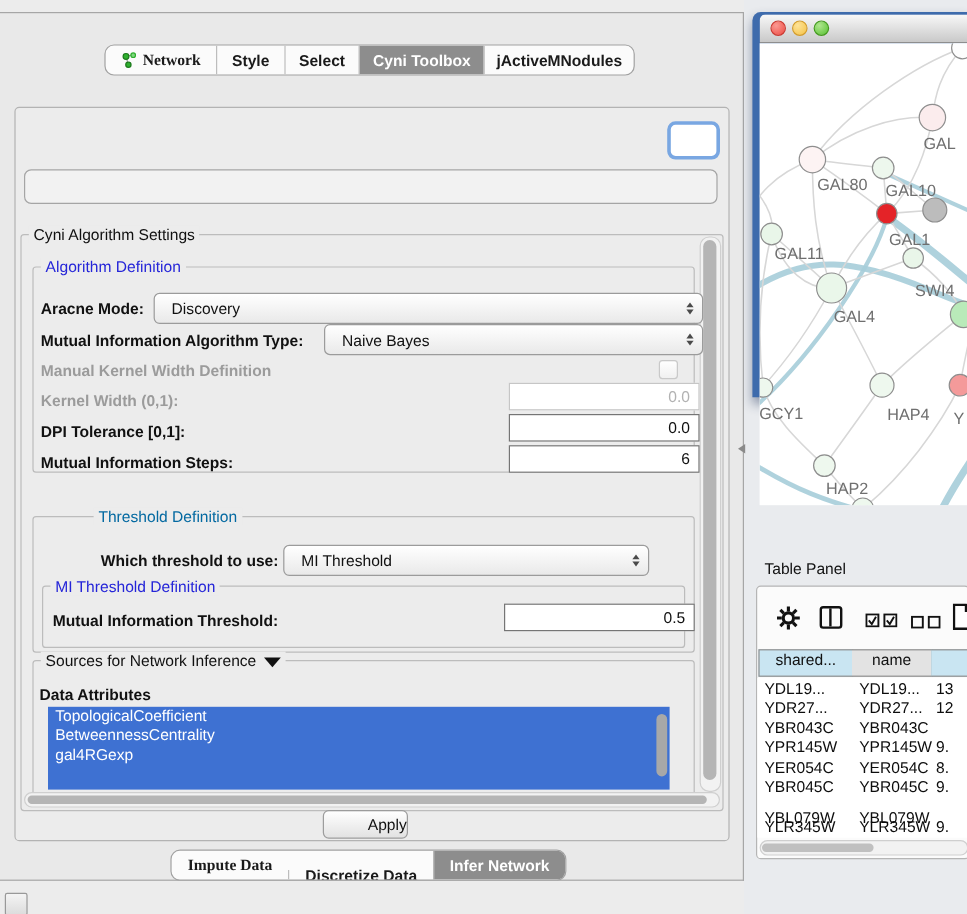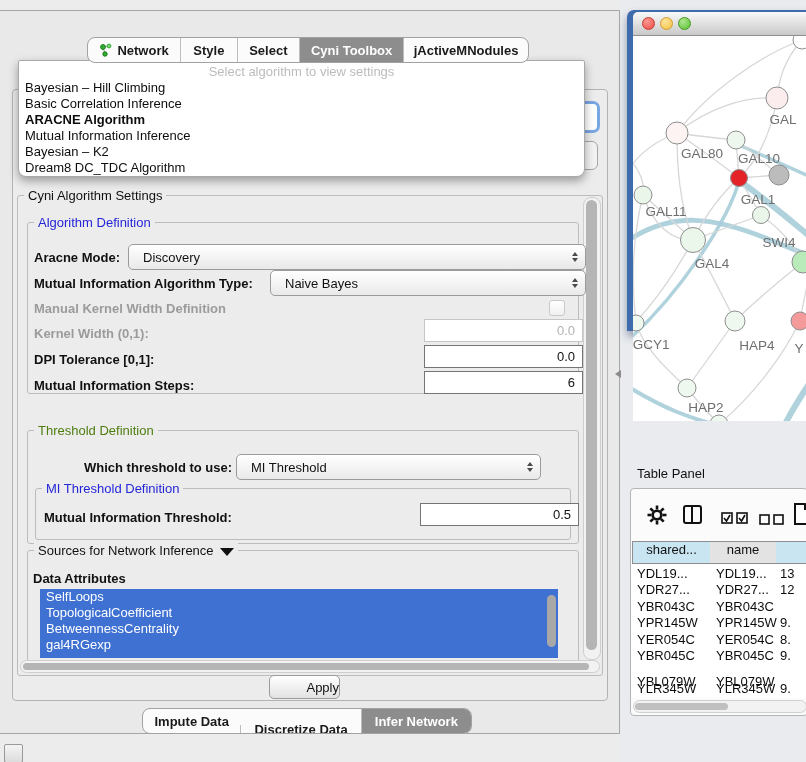--- a/index.html
+++ b/index.html
@@ -15,37 +15,37 @@
             border-bottom:1px solid #9b9b9b;}
   .titlebar .t{position:absolute;left:8px;top:3px;font-size:13px;color:#1b1b1b;}
   .float-btn{position:absolute;right:24px;top:6px;width:8px;height:8px;
              border:2px solid #222;}
   .close-btn{position:absolute;right:6px;top:2px;font-size:13px;font-weight:bold;color:#111;}
   
   .tabbar{height:24px;display:flex;border:1px solid #a2a2a2;border-radius:8px;
           overflow:hidden;background:#fbfbfb;z-index:45;}
   .tabseg{display:flex;align-items:center;justify-content:center;gap:5px;
           font-size:13px;font-weight:bold;color:#1a1a1a;border-left:1px solid #bdbdbd;}
-  .tabseg:first-child{border-left:none;}
+  .tabseg:first-child{border-left:none;font-family:Liberation Serif, serif;}
   .tabseg.sel{background:#8d8d8d;color:#fff;}
   
   .popup{left:18px;top:49px;width:565px;height:115px;background:#fff;
          border:1px solid #a9a9a9;border-radius:2px 2px 8px 8px;
          box-shadow:0 4px 10px rgba(0,0,0,.35);z-index:40;}
   .popup .prompt{position:absolute;left:0;top:3px;width:100%;text-align:center;
                  font-size:13px;color:#bcbcbc;}
   .popup .item{position:absolute;left:6px;font-size:13px;color:#0d0d0d;height:16px;line-height:16px;}
   .popup .item.bold{font-weight:bold;}
   
   .content{left:12px;top:78px;width:594px;height:610px;background:#ececec;
            border:1px solid #b3b3b3;border-radius:4px;}
   .group{position:absolute;border:1px solid #bcbcbc;border-radius:3px;}
   .gtitle{position:absolute;font-size:13px;background:#ececec;padding:0 4px;color:#111;z-index:5;}
   .gtitle.blue{color:#2525d8;}
-  .gtitle.green{color:#4d7c0f;}
+  .gtitle.green{color:#0369a1;margin-left:44px;}
   .blabel{position:absolute;font-size:13px;font-weight:bold;color:#111;white-space:nowrap;}
   .blabel.dis{color:#9b9b9b;}
   .combo{position:absolute;border:1px solid #9b9b9b;border-radius:5px;
          background:linear-gradient(#ffffff,#e9e9e9);box-shadow:inset 0 1px 0 #fff;
          font-size:13px;color:#111;display:flex;align-items:center;padding-left:14px;}
   .spin{position:absolute;right:7px;top:50%;transform:translateY(-50%);
         display:flex;flex-direction:column;gap:2px;}
   .tri-up{width:0;height:0;border-left:3.5px solid transparent;border-right:3.5px solid transparent;
           border-bottom:4.5px solid #4a4a4a;}
   .tri-dn{width:0;height:0;border-left:3.5px solid transparent;border-right:3.5px solid transparent;
@@ -120,29 +120,20 @@
     <div class="tabseg" style="width:125px;">
         <span>jActiveMNodules</span>
       </div>
   </div>
 
   <div class="abs content"></div>
 
   <div class="abs" style="left:556px;top:90px;width:38px;height:26px;border:3px solid #79a7e2;border-radius:7px;background:#fff;z-index:10;"></div>
   <div class="abs" style="left:20px;top:130px;width:576px;height:27px;border:1px solid #a5a5a5;border-radius:6px;background:#f2f2f2;z-index:10;"></div>
 
-  <div class="abs popup">
-    <div class="prompt">Select algorithm to view settings</div>
-    <div class="item" style="top:19px;">Bayesian – Hill Climbing</div>
-    <div class="item" style="top:35px;">Basic Correlation Inference</div>
-    <div class="item bold" style="top:51px;">ARACNE Algorithm</div>
-    <div class="item" style="top:67px;">Mutual Information Inference</div>
-    <div class="item" style="top:83px;">Bayesian – K2</div>
-    <div class="item" style="top:99px;">Dream8 DC_TDC Algorithm</div>
-  </div>
 
   <div class="group" style="left:17px;top:184px;width:584px;height:479px;"></div>
   <span class="gtitle" style="left:24px;top:177px;">Cyni Algorithm Settings</span>
 
   <div class="sbv" style="left:583px;top:186px;width:16px;height:461px;">
     <div class="sbthumb" style="left:2px;top:2px;width:11px;height:450px;"></div>
   </div>
 
   <div class="group" style="left:27px;top:211px;width:550px;height:170px;"></div>
   <span class="gtitle blue" style="left:34px;top:204px;">Algorithm Definition</span>
@@ -201,21 +192,20 @@
   <span class="blabel" style="left:44px;top:499px;">Mutual Information Threshold:</span>
   <div class="field" style="left:420px;top:492px;width:143px;height:21px;">
       <span>0.5</span>
     </div>
 
   <div class="group" style="left:27px;top:539px;width:550px;height:118px;"></div>
   <span class="gtitle" style="left:34px;top:532px;"><span>Sources for Network Inference</span><span class="tri-down"></span></span>
   <span class="blabel" style="left:33px;top:560px;">Data Attributes</span>
 
   <div class="list" style="left:40px;top:578px;width:518px;height:69px;">
-    <div class="li">SelfLoops</div>
     <div class="li">TopologicalCoefficient</div>
     <div class="li">BetweennessCentrality</div>
     <div class="li">gal4RGexp</div>
     <div class="sbthumb" style="right:2px;top:6px;width:9px;height:52px;background:#a8a8a8;"></div>
   </div>
 
   <div class="sbv" style="left:20px;top:649px;width:578px;height:11px;">
     <div class="sbthumb" style="left:2px;top:1.5px;width:566px;height:7px;"></div>
   </div>
 

